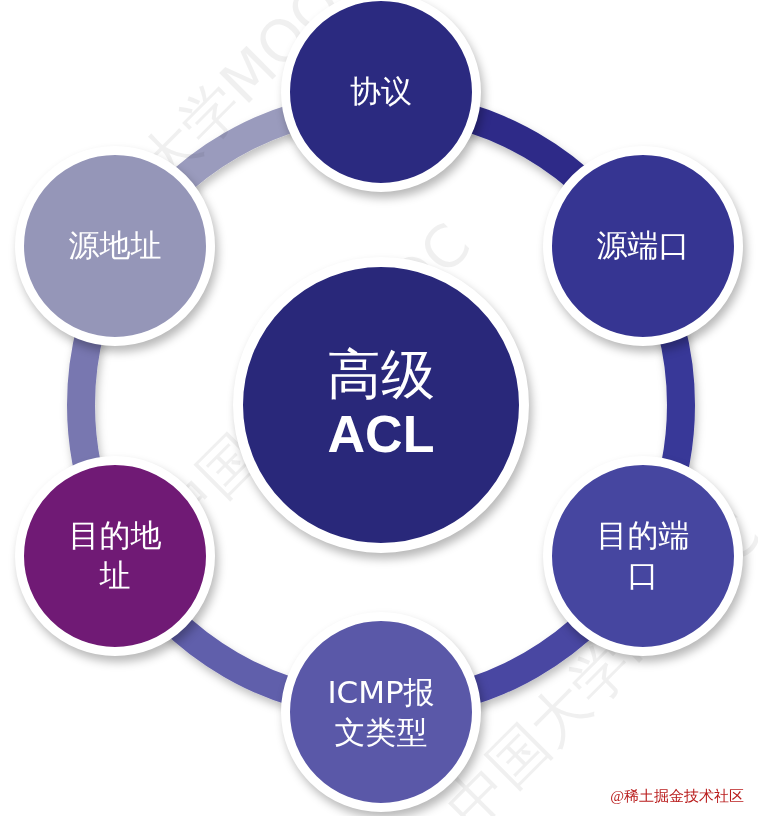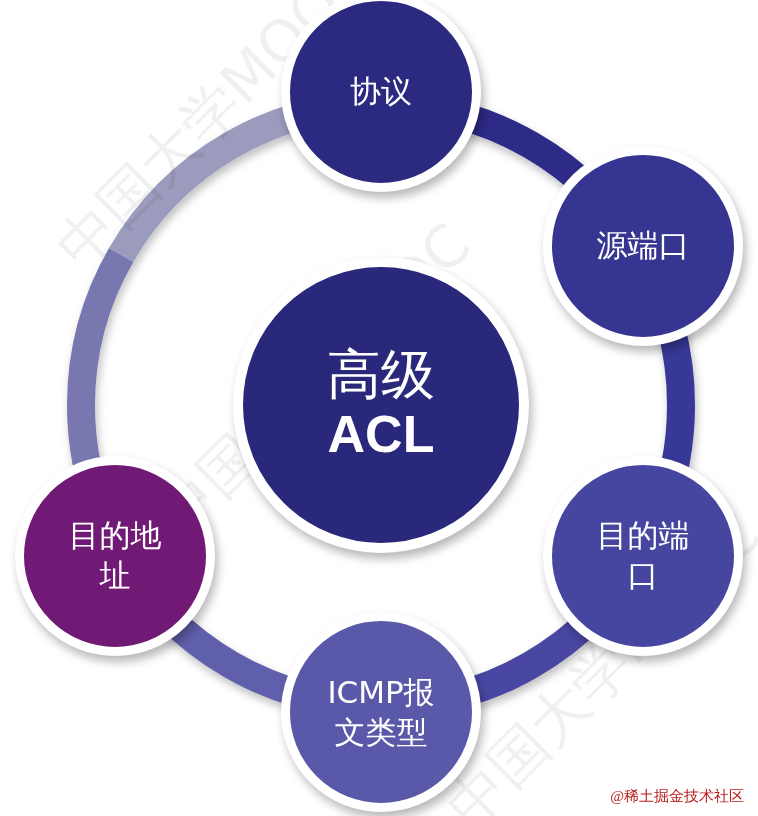--- a/index.html
+++ b/index.html
@@ -65,15 +65,18 @@
 口</span>
   </div>
   <div class="node sat" style="left:281px;top:612px;background:#5a58a8;">
     <span class="label sans">ICMP报
 文类型</span>
   </div>
   <div class="node sat" style="left:15px;top:456px;background:#701a75;">
     <span class="label">目的地
 址</span>
   </div>
+  <div class="node sat" style="left:15px;top:146px;background:#9596b8;">
+    <span class="label">源地址</span>
+  </div>
 
   <div class="credit">@稀土掘金技术社区</div>
 </div>
 
 </body></html>

